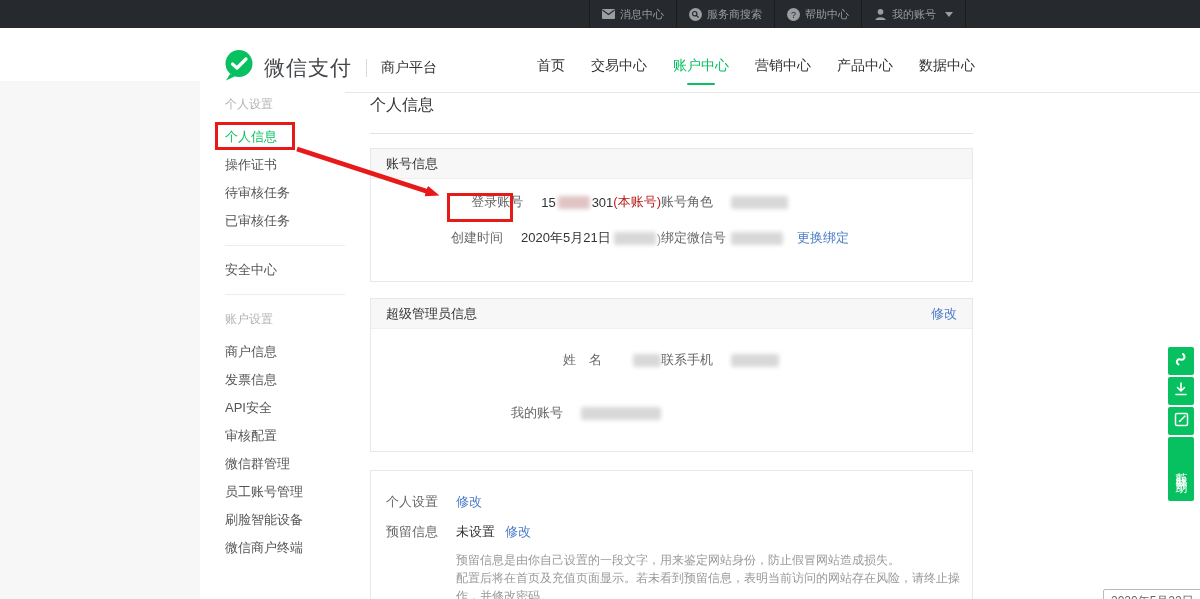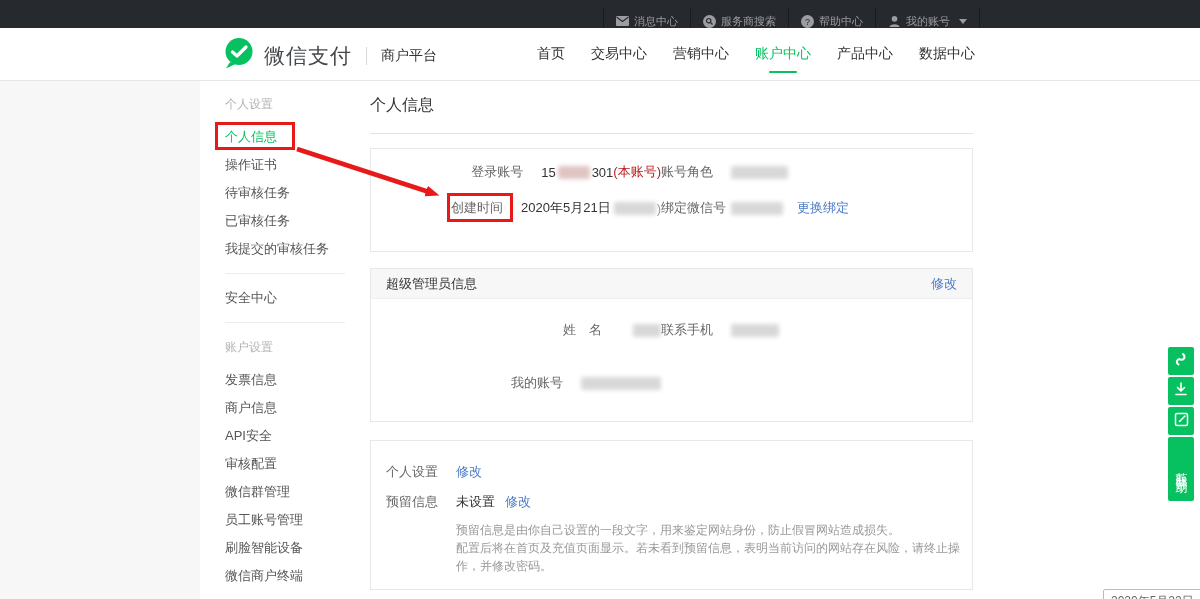--- a/index.html
+++ b/index.html
@@ -2,30 +2,30 @@
 <html><head>
 <meta charset="utf-8">
 <style>
   * { margin:0; padding:0; box-sizing:border-box; }
   html,body { width:1200px; height:599px; overflow:hidden; }
   body { font-family:"Liberation Sans","DejaVu Sans",sans-serif; background:#fff; position:relative; }
   .page { position:relative; width:1200px; height:599px; overflow:hidden; background:#fff; }
 
   
   .topbar { position:absolute; left:0; top:0; width:1200px; height:28px; background:#26292e; }
-  .tb-group { position:absolute; right:220px; top:0; height:28px; display:flex;margin-top:7px; }
+  .tb-group { position:absolute; right:234px; top:0; height:28px; display:flex; }
   .tb-item { display:flex; align-items:center; gap:5px; padding:0 12px; height:28px;
              font-size:11px; color:#9b9da1; cursor:pointer; border-left:1px solid rgba(0,0,0,0.32); }
   .tb-item:last-child { border-right:1px solid rgba(0,0,0,0.32); }
   .tb-ico { width:13px; height:13px; display:inline-flex; align-items:center; justify-content:center; }
   .caret { width:0; height:0; border-left:4px solid transparent; border-right:4px solid transparent;
            border-top:5px solid #9b9da1; margin-left:4px; }
 
   
-  .header { position:absolute; left:0; top:28px; width:1200px; height:53px; background:#fff;
+  .header { position:absolute; left:0; top:40px; width:1200px; height:53px; background:#fff;
             border-bottom:1px solid #e7e7e7; }
   .brand { position:absolute; left:222px; top:9px; display:flex; align-items:center; }
   .brand-name { font-size:21px; color:#45484b; letter-spacing:1px; margin-left:8px; }
   .brand-div { width:1px; height:18px; background:#d9d9d9; margin:0 14px; }
   .brand-portal { font-size:14px; color:#333; }
   .main-nav { position:absolute; right:225px; top:0; height:52px; display:flex; gap:26px;text-align:center; }
   .nav-item { position:relative; display:flex; align-items:center; height:52px; font-size:14px;
               color:#333; cursor:pointer; }
   .nav-item.active { color:#07c160; }
   .nav-item.active::after { content:""; position:absolute; left:50%; transform:translateX(-50%);
@@ -131,55 +131,57 @@
           <path d="M10.5,15 L15,19 L24,10" stroke="#fff" stroke-width="3.2" fill="none" stroke-linecap="round" stroke-linejoin="round"></path>
         </svg>
       </span>
       <span class="brand-name">微信支付</span>
       <span class="brand-div"></span>
       <span class="brand-portal">商户平台</span>
     </div>
     <div class="main-nav">
       <div class="nav-item">首页</div>
       <div class="nav-item">交易中心</div>
+      <div class="nav-item active">账户中心</div>
       <div class="nav-item">营销中心</div>
-      <div class="nav-item active">账户中心</div>
       <div class="nav-item">产品中心</div>
       <div class="nav-item">数据中心</div>
     </div>
   </div>
 
   <div class="left-strip"></div>
   <div class="sidebar">
     <div class="sb-title">个人设置</div>
     <div class="sb-item active">个人信息</div>
     <div class="sb-item">操作证书</div>
     <div class="sb-item">待审核任务</div>
     <div class="sb-item">已审核任务</div>
-    <div class="sb-item">我提交的审核任务</div>
     <div class="sb-div"></div>
     <div class="sb-item">安全中心</div>
     <div class="sb-div"></div>
     <div class="sb-title">账户设置</div>
+    <div class="sb-item">商户信息</div>
     <div class="sb-item">发票信息</div>
-    <div class="sb-item">商户信息</div>
     <div class="sb-item">API安全</div>
     <div class="sb-item">审核配置</div>
     <div class="sb-item">微信群管理</div>
     <div class="sb-item">员工账号管理</div>
     <div class="sb-item">刷脸智能设备</div>
     <div class="sb-item">微信商户终端</div>
 
   </div>
 
   <div class="content">
     <h1 class="page-title">个人信息</h1>
     <hr class="title-hr">
 
     <div class="card" style="margin-top:14px;">
+      <div class="card-h">
+        <span>账号信息</span>
+      </div>
       <div style="padding:10px 0 30px 0;">
         <div class="frow" style="margin-bottom:10px;">
           <div class="field w">
             <span class="flabel">登录账号</span>
             <span class="fvalue">
               <span>15</span>
               <span class="blur pink" style="width:32px; margin:0 2px;"></span>
               <span>301</span>
               <span class="green-tag">(本账号)</span>
             </span>

